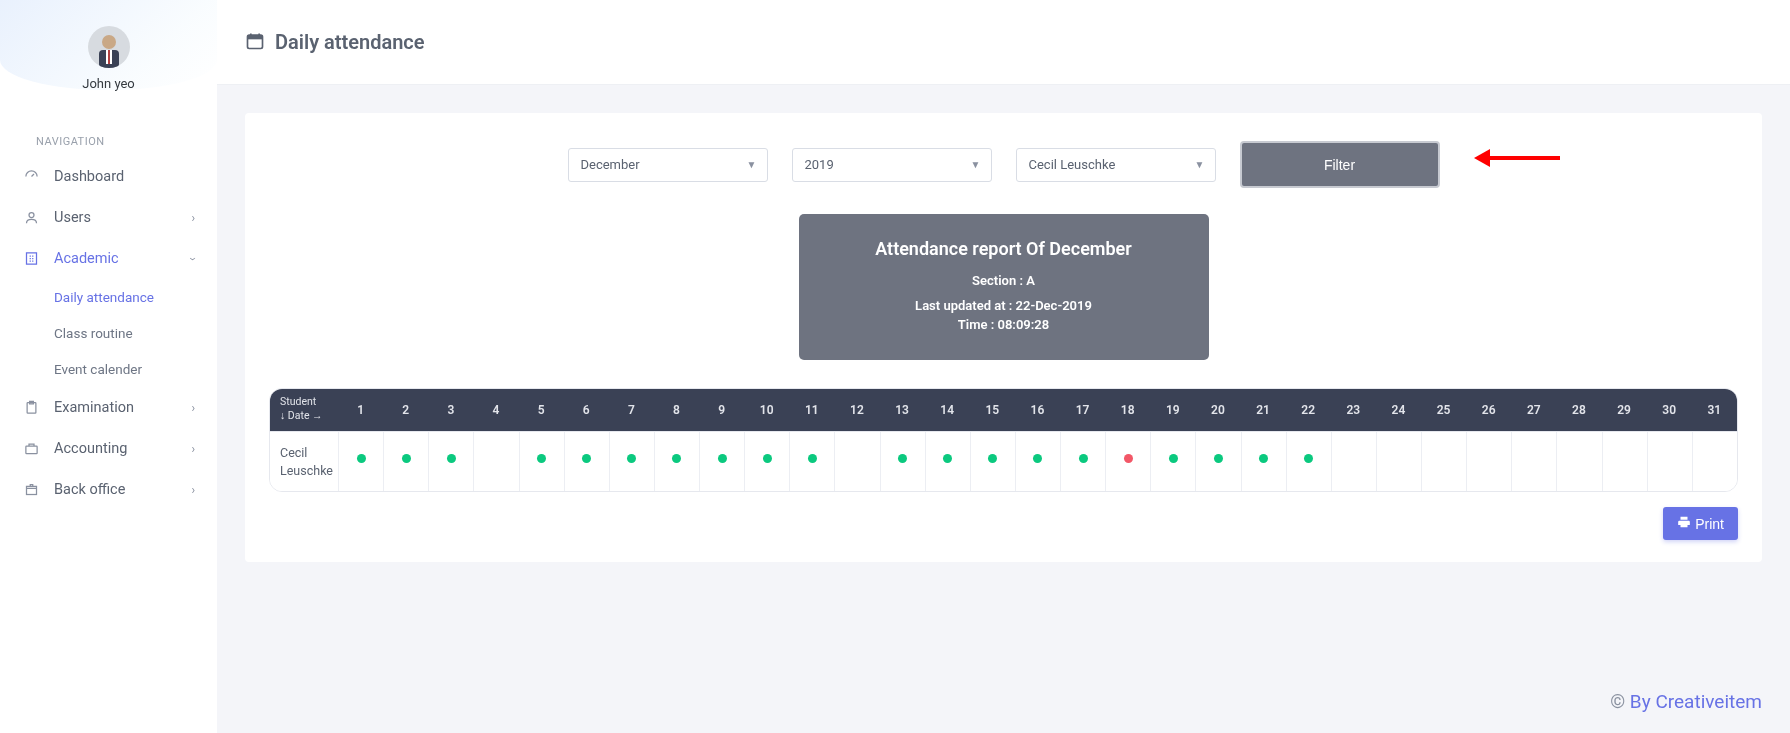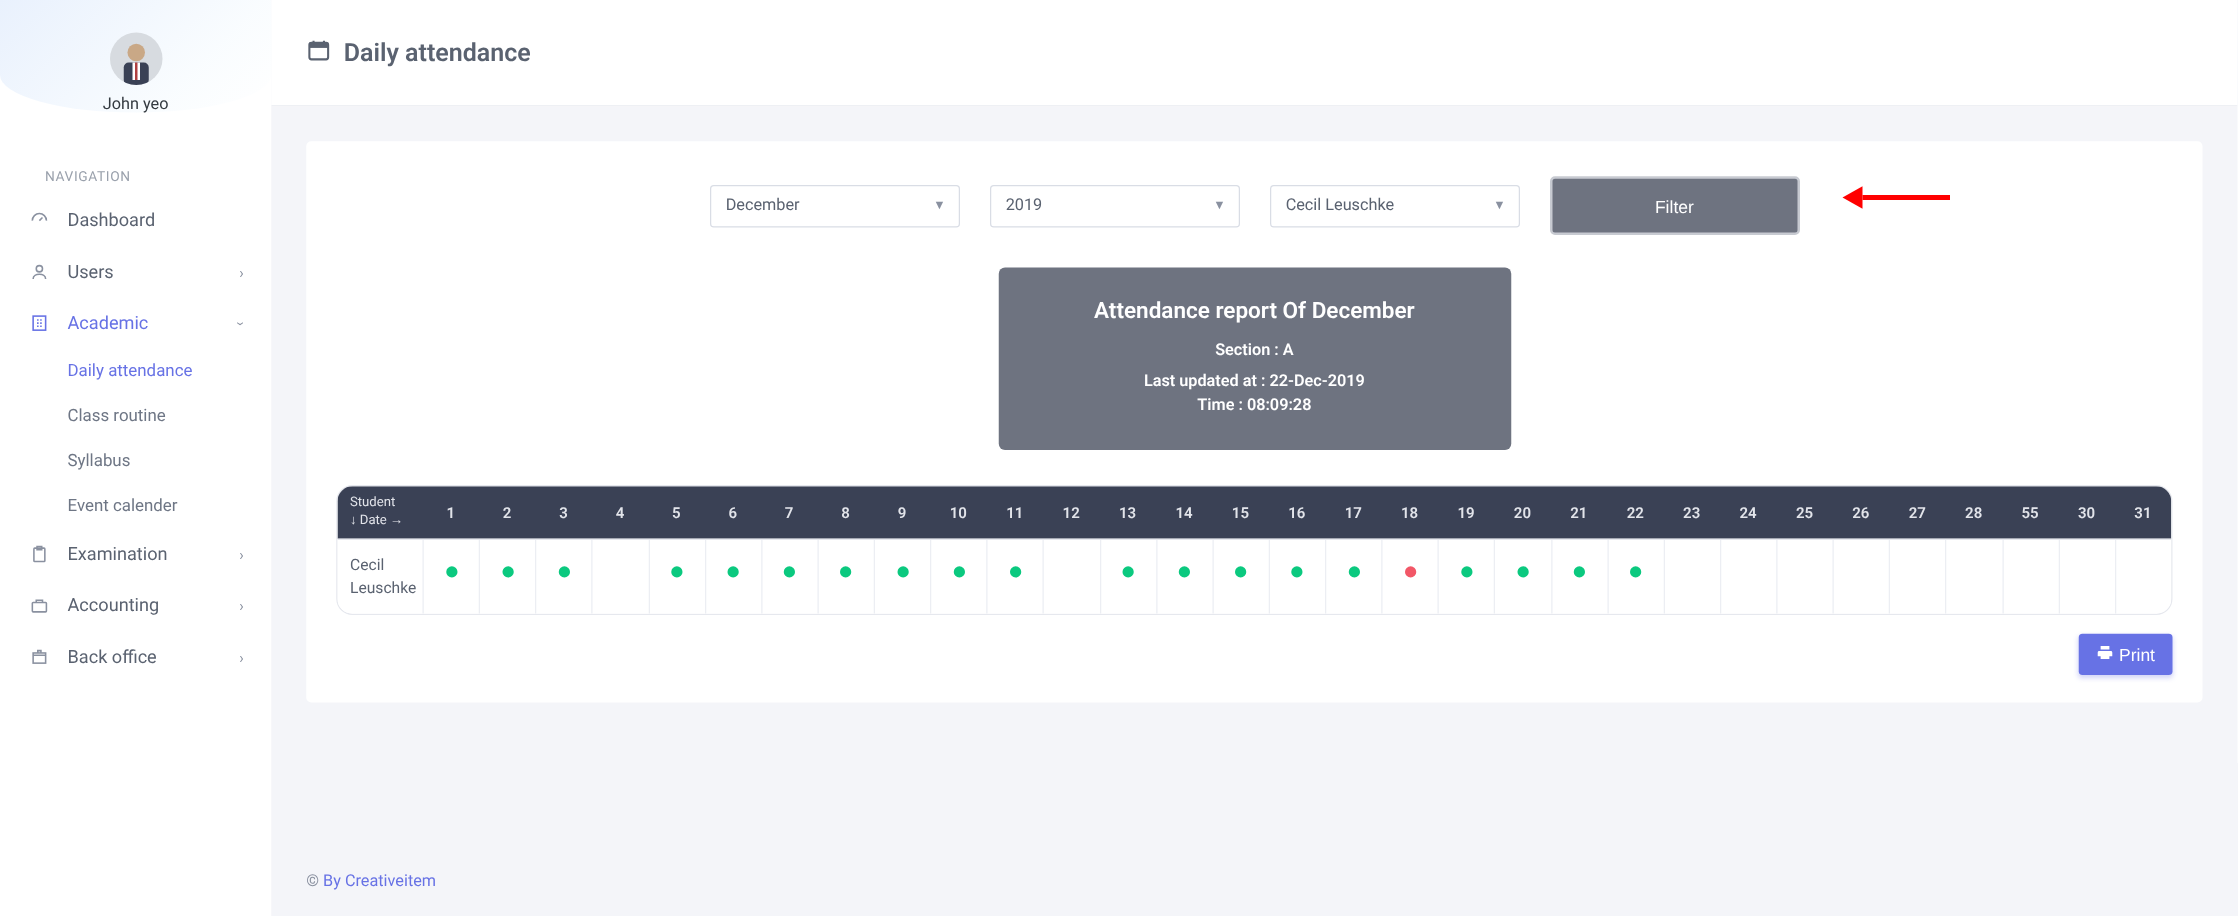--- a/index.html
+++ b/index.html
@@ -254,21 +254,22 @@
     font-size: 14px;
     cursor: pointer;
     display: flex;
     align-items: center;
     gap: 4px;
     box-shadow: 0 2px 4px rgba(103,114,229,0.3);
   }
   .footer {
     padding: 16px 28px 20px;
     color: #8a91a0;
-    font-size: 13px;
+    font-size: 19px;
+    text-align: right;
   }
   .footer a { color: #6772e5; text-decoration: none; }
 </style>
 </head>
 <body>
 
 <div class="layout">
 
   <aside class="sidebar">
     <div class="sidebar-top">
@@ -314,21 +315,20 @@
             <path d="M9 8h2M13 8h2M9 12h2M13 12h2M9 16h2M13 16h2"></path>
           </svg>
       </span>
       <span class="nav-label">Academic</span>
       <span class="chevron" style="transform:rotate(90deg)">›</span>
     </div>
 
     <div class="nav-sub">
       <div class="nav-sub-item active">Daily attendance</div>
       <div class="nav-sub-item">Class routine</div>
-      <div class="nav-sub-item">Syllabus</div>
       <div class="nav-sub-item">Event calender</div>
     </div>
 
     <div class="nav-item">
       <span class="nav-icon">
         <svg width="15" height="15" viewBox="0 0 24 24" fill="none" stroke="currentColor" stroke-width="2">
             <rect x="5" y="4" width="14" height="17" rx="1"></rect>
             <path d="M9 2h6v4H9z"></path>
           </svg>
       </span>
@@ -426,21 +426,21 @@
               <div class="col-day">19</div>
               <div class="col-day">20</div>
               <div class="col-day">21</div>
               <div class="col-day">22</div>
               <div class="col-day">23</div>
               <div class="col-day">24</div>
               <div class="col-day">25</div>
               <div class="col-day">26</div>
               <div class="col-day">27</div>
               <div class="col-day">28</div>
-              <div class="col-day">55</div>
+              <div class="col-day">29</div>
               <div class="col-day">30</div>
               <div class="col-day">31</div>
             </div>
           <div class="att-body" id="att-body">
             <div class="col-student">Cecil Leuschke</div>
           <div class="col-day"><span class="dot present"></span></div>
               <div class="col-day"><span class="dot present"></span></div>
               <div class="col-day"><span class="dot present"></span></div>
               <div class="col-day"></div>
               <div class="col-day"><span class="dot present"></span></div>

